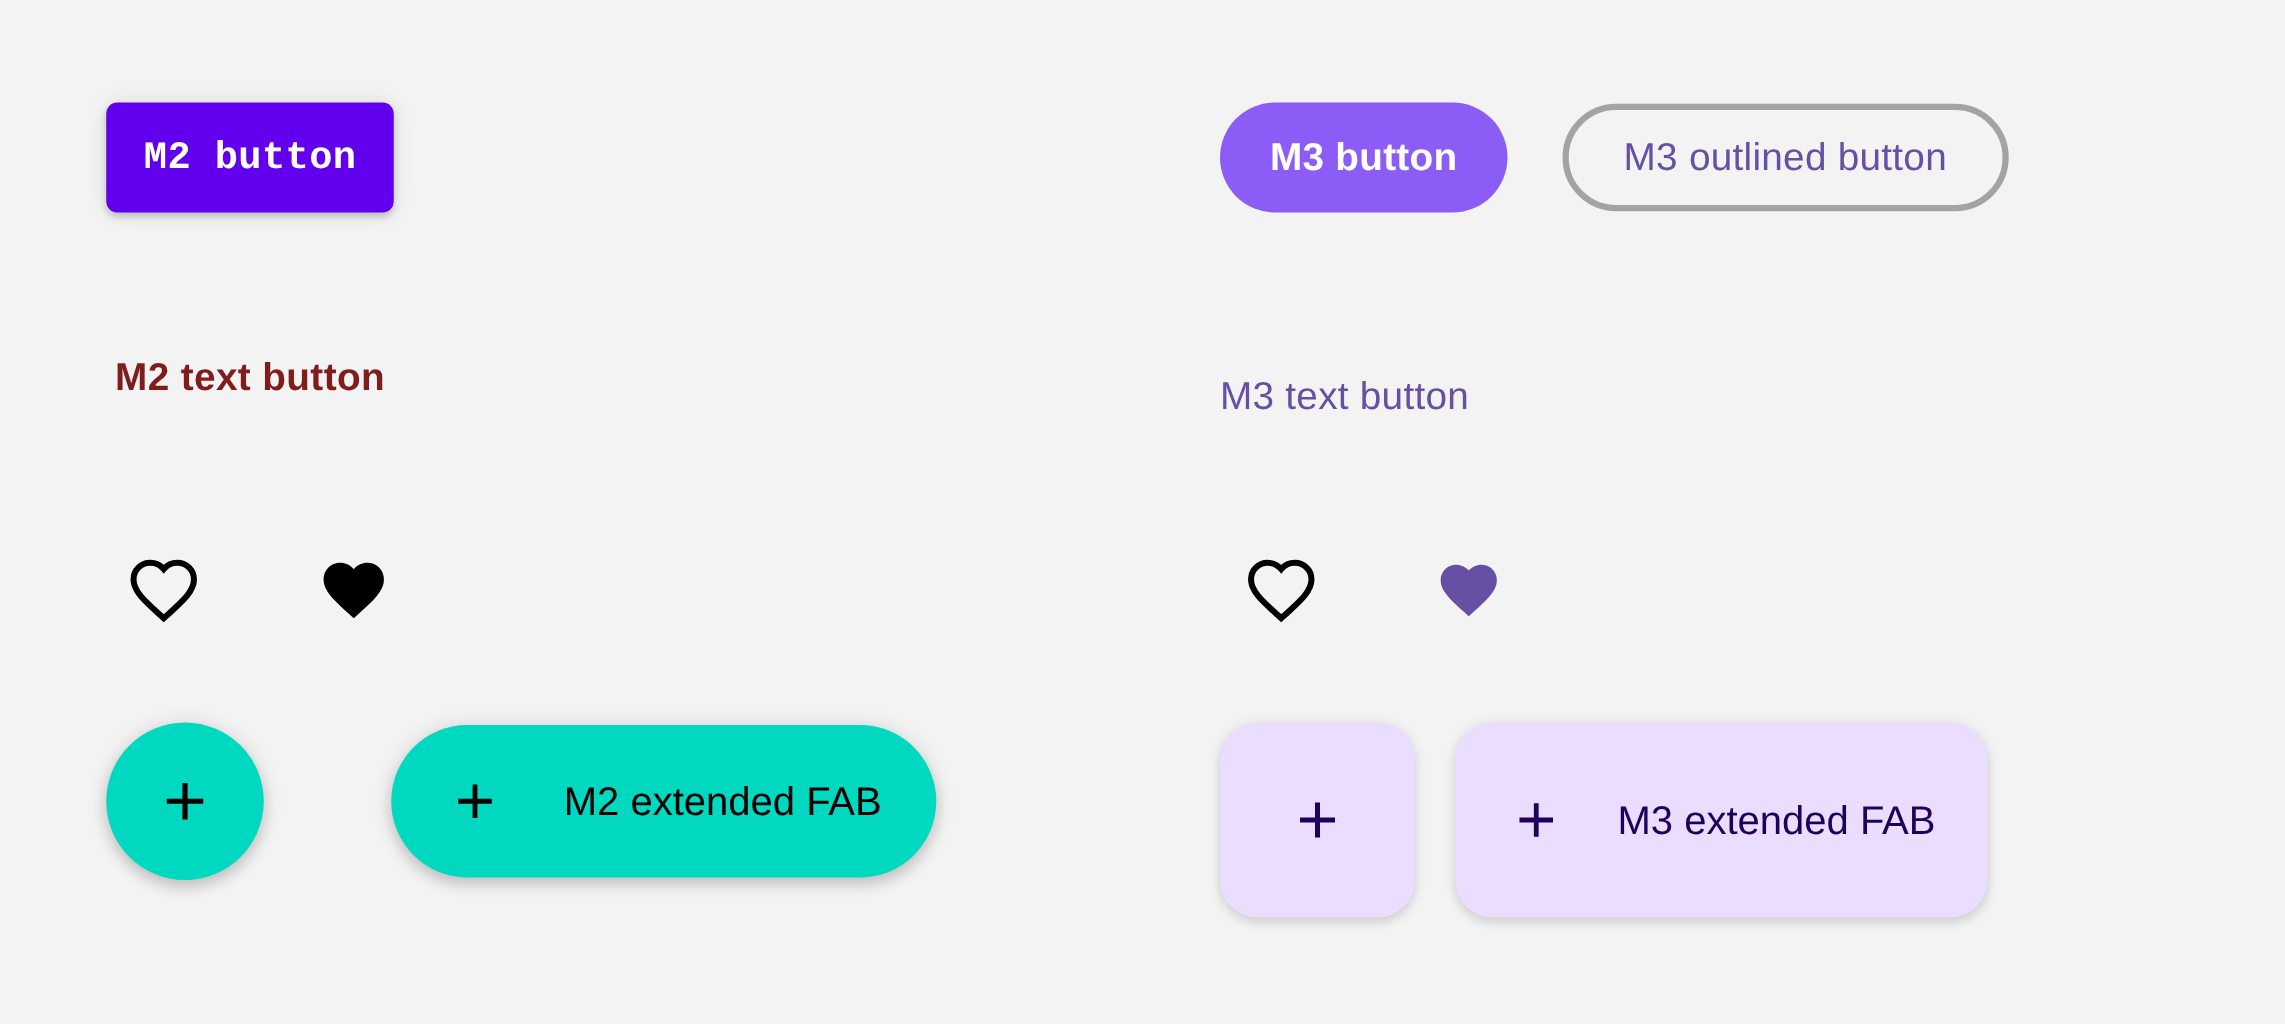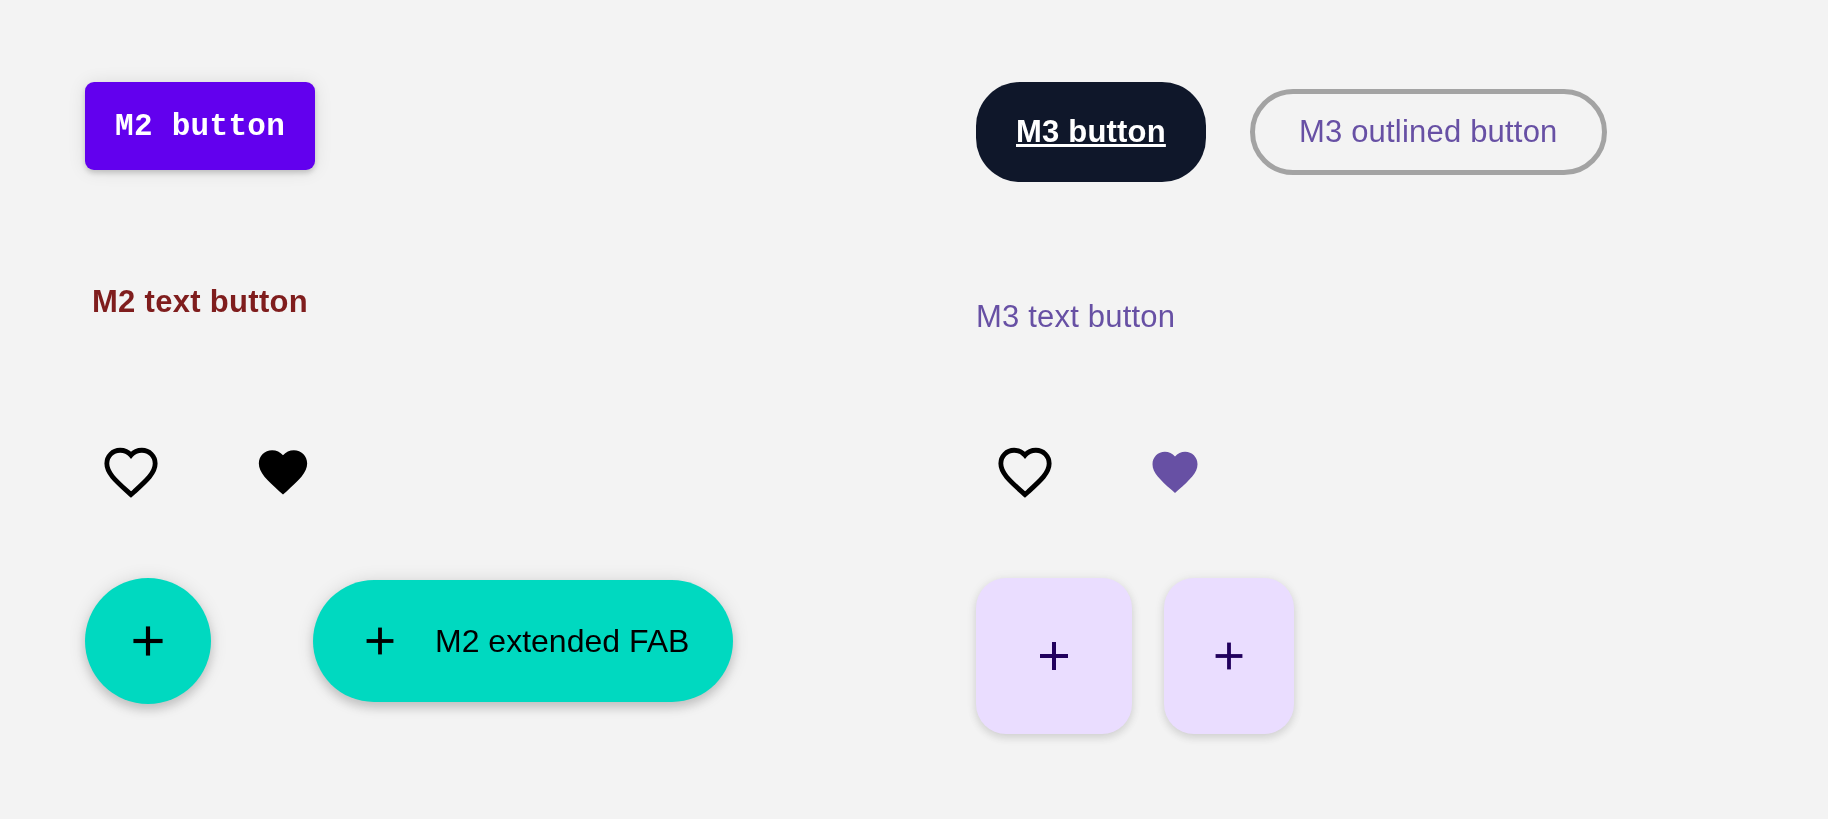--- a/index.html
+++ b/index.html
@@ -89,35 +89,34 @@
     font-size: 31px;
     font-weight: bold;
     letter-spacing: 0.3px;
     cursor: pointer;
     font-family: "Liberation Sans", sans-serif;
     margin-left: 7px;
   }
 
   
   .m3-button {
-    height: 100px;
+    height: 88px;
     padding: 0 40px;
-    background: #0f172a;
+    background: #8b5cf6;
     color: #ffffff;
     border: none;
     border-radius: 44px;
     font-size: 31px;
     font-weight: bold;
     letter-spacing: 0.2px;
     display: flex;
     align-items: center;
     justify-content: center;
     cursor: pointer;
     font-family: "Liberation Sans", sans-serif;
-    text-decoration: underline;
   }
 
   
   .m3-outlined {
     height: 86px;
     margin-left: 44px;
     padding: 0 44px;
     background: transparent;
     color: #6750a4;
     border: 5px solid #a3a3a3;
@@ -173,21 +172,21 @@
   }
   .m2-efab {
     height: 122px;
     margin-left: 102px;
     padding: 0 44px;
     border-radius: 61px;
     background: #00d9c0;
     border: none;
     display: flex;
     align-items: center;
-    gap: 32px;
+    gap: 48px;
     box-shadow: 0 6px 10px rgba(0,0,0,0.14), 0 1px 18px rgba(0,0,0,0.12);
     cursor: pointer;
     color: #000000;
     font-size: 32px;
     font-family: "Liberation Sans", sans-serif;
   }
 
   .m3-fab {
     width: 156px;
     height: 156px;
@@ -300,18 +299,19 @@
         <svg class="plus-svg" width="48" height="48" viewBox="0 0 24 24">
           <path d="M11 5h2v14h-2z" fill="currentColor"></path>
           <path d="M5 11h14v2H5z" fill="currentColor"></path>
         </svg>
       </button>
       <button class="m3-efab">
         <svg class="plus-svg" width="46" height="46" viewBox="0 0 24 24">
           <path d="M11 5h2v14h-2z" fill="currentColor"></path>
           <path d="M5 11h14v2H5z" fill="currentColor"></path>
         </svg>
+        <span class="fab-label">M3 extended FAB</span>
       </button>
     </div>
 
   </div>
 
 </div>
 
 </body></html>

